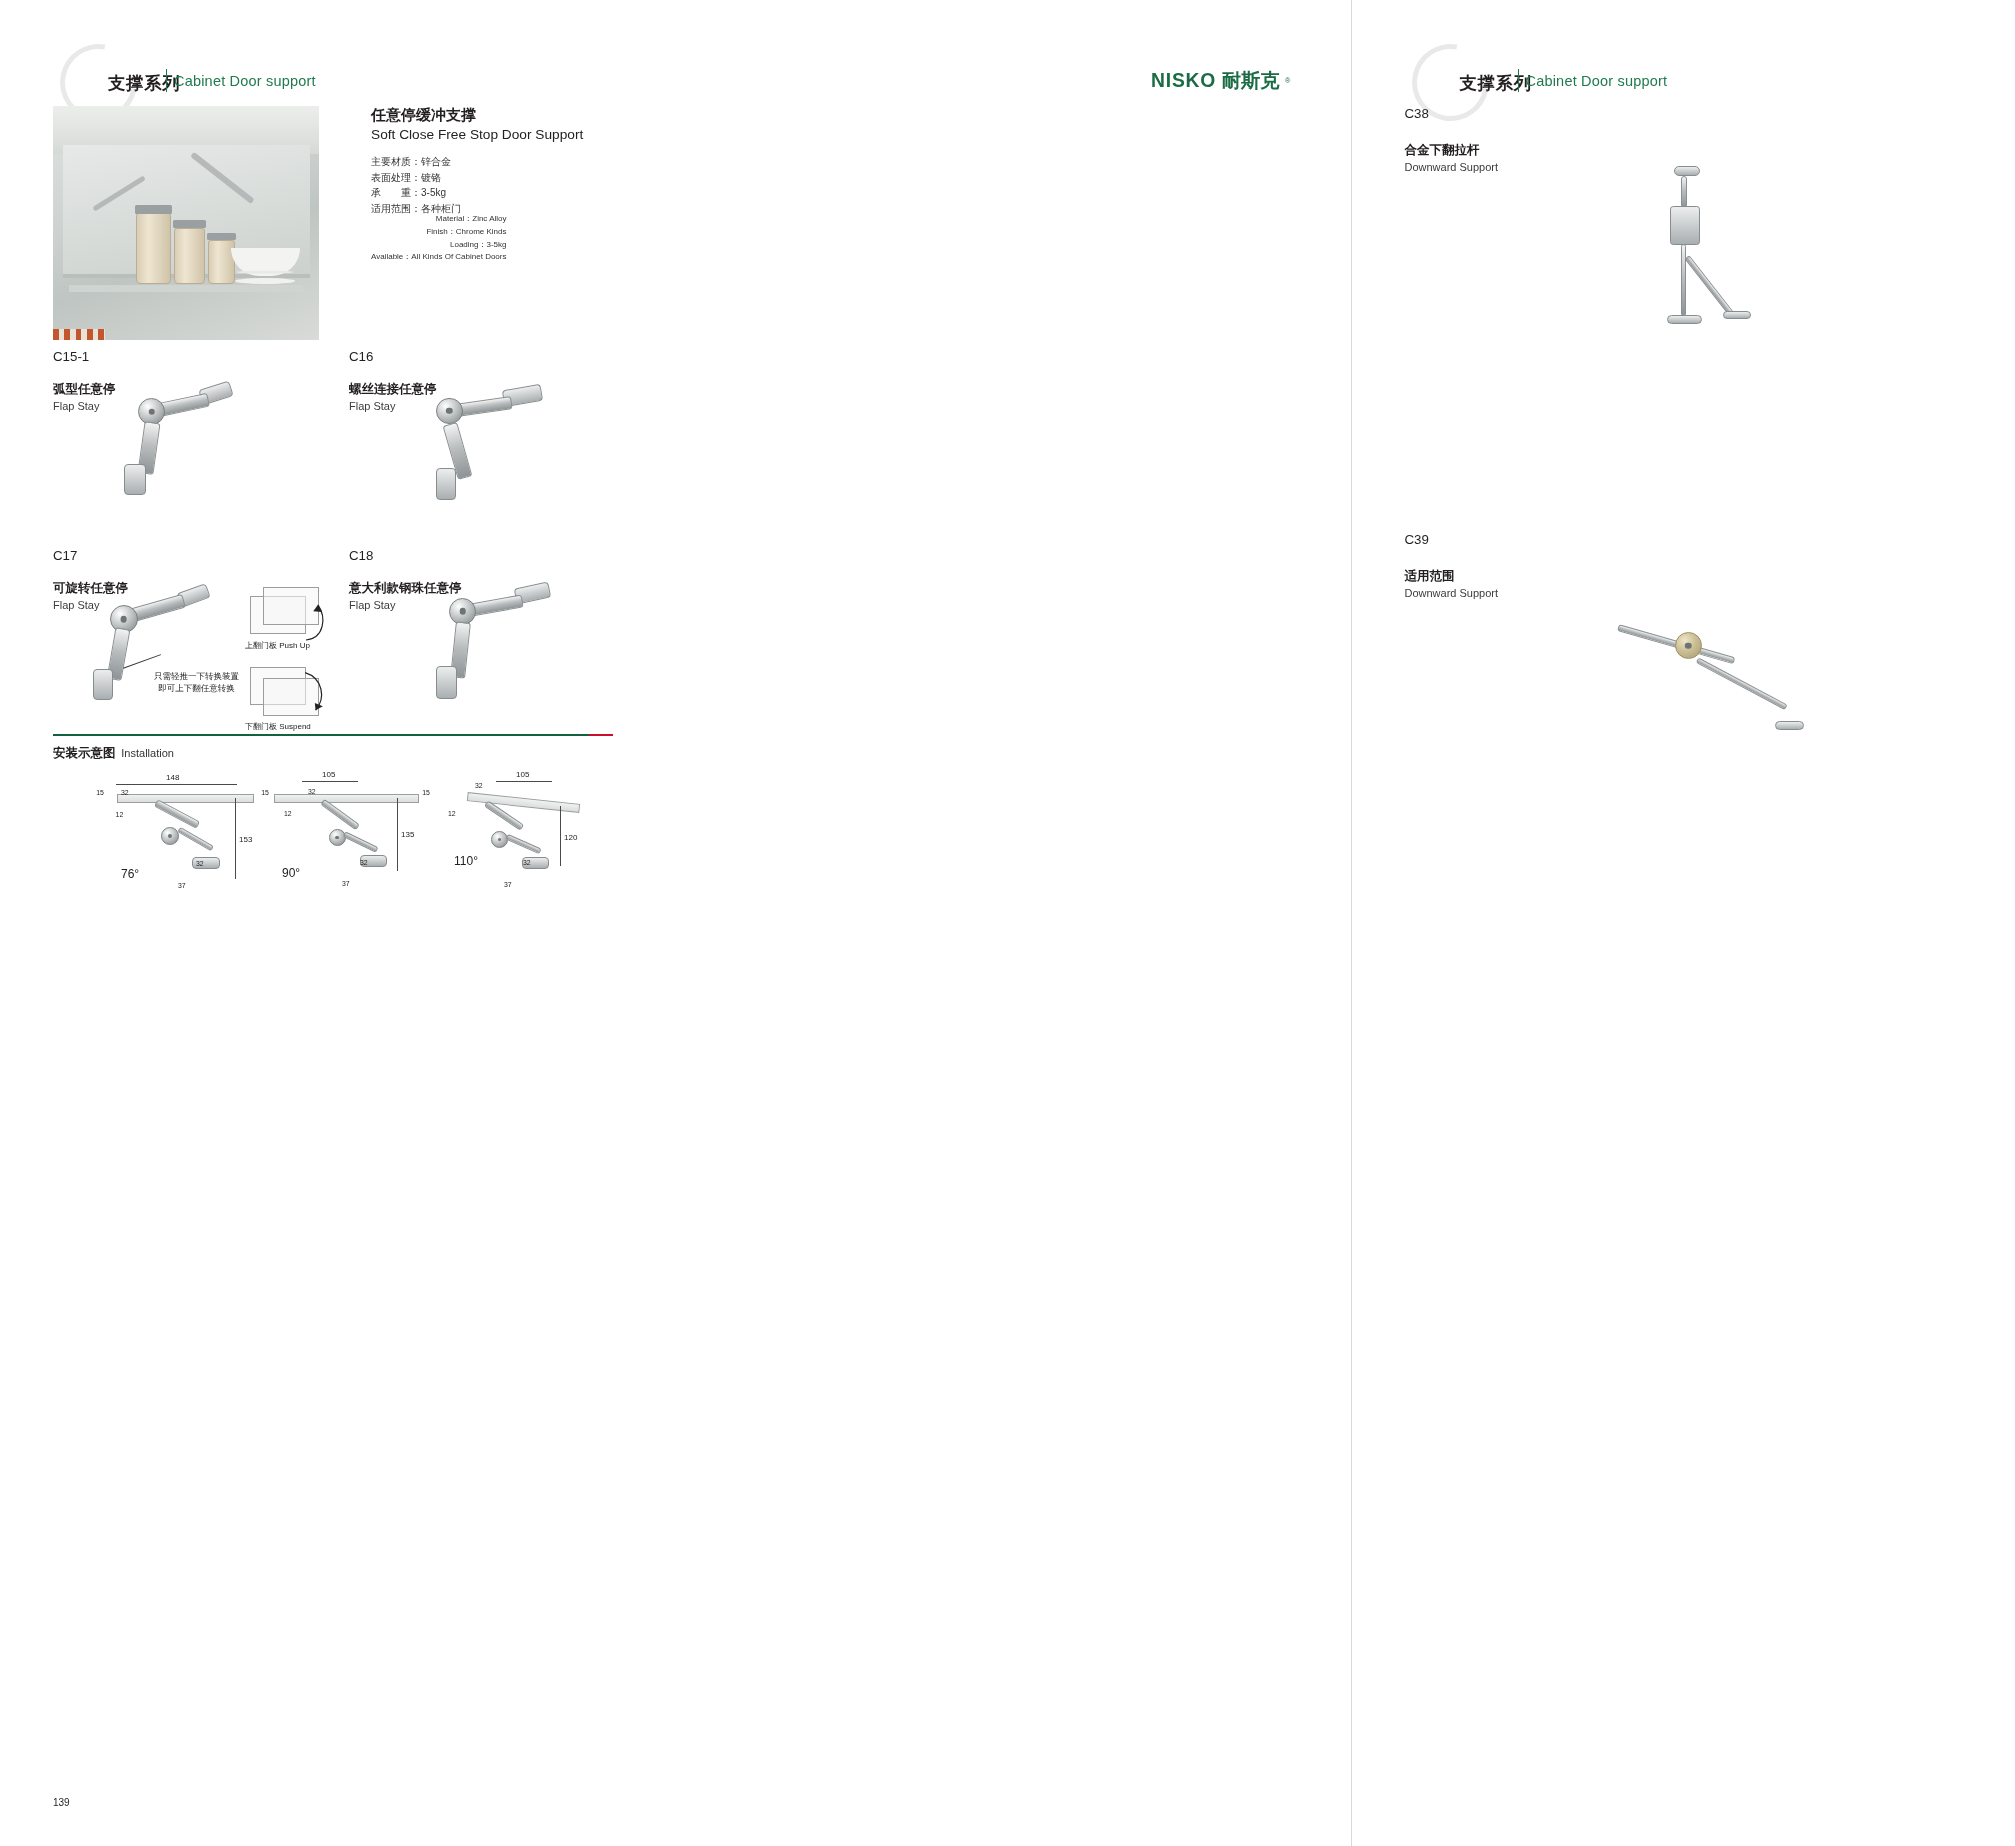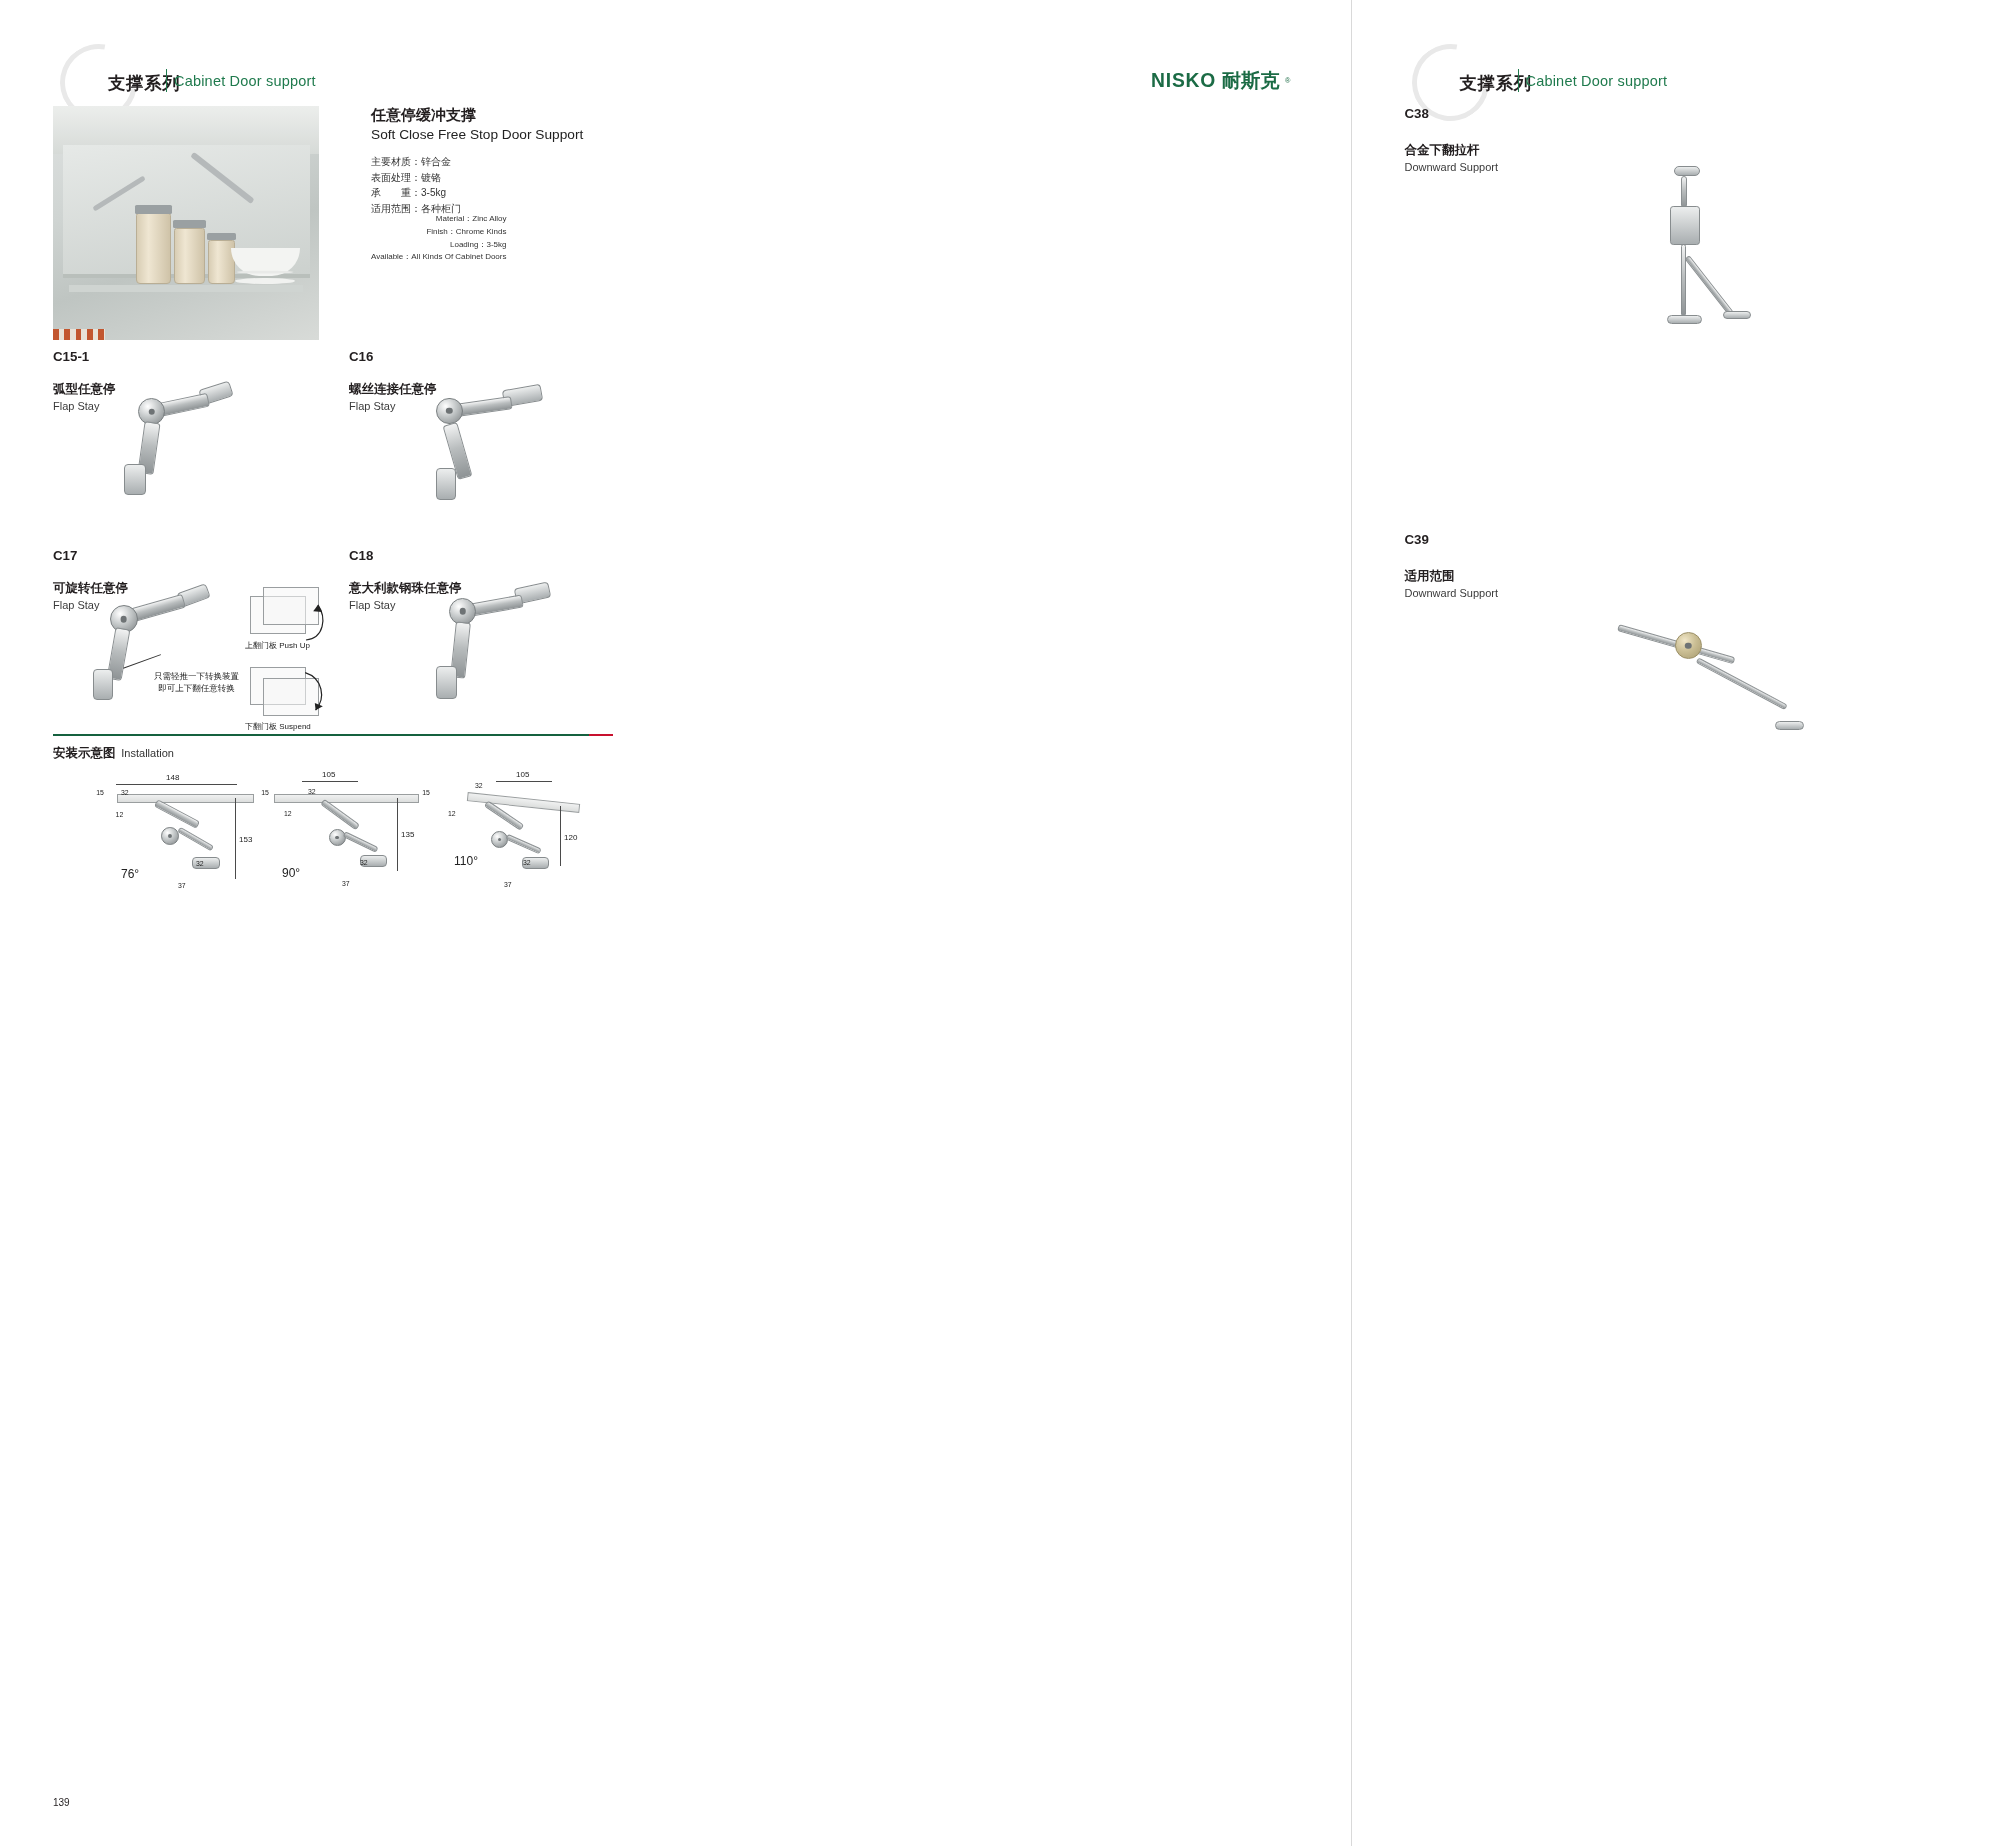--- a/index.html
+++ b/index.html
@@ -57,21 +57,21 @@
   .pm-bowl { position:absolute; bottom:64px; right:19.3px; width:69px; height:28px; border-radius:0 0 36px 36px; background:#f3f4f2; }
   .pm-arm { position:absolute; background:#b5b9ba; border-radius:2.4px; }
   .pm-strip { position:absolute; left:0; bottom:0; width:52px; height:11.3px; background:repeating-linear-gradient(90deg,#c2562f 0 5.6px,#e8e2d8 5.6px 11.3px); }
 
   .spec-title-cn { position:absolute; left:371px; top:106px; font-size:15px; font-weight:bold; }
   .spec-title-en { position:absolute; left:371px; top:127px; font-size:13.7px; color:#222; }
   .spec-cn-block { position:absolute; left:371px; top:154px; }
   .spec-en-block { position:absolute; left:371px; top:213px; }
 
   .prod { position:absolute; }
-  .prod .code { font-size:13.3px; font-weight:bold; }
+  .prod .code { font-size:13.3px; font-weight:normal; }
   .prod .cn { margin-top:17px; font-size:12.5px; font-weight:bold; }
   .prod .en { margin-top:2.4px; font-size:11px; color:#3b3b3b; }
 
   
   .hw { position:absolute; }
   .hw .bar { position:absolute; background:linear-gradient(180deg,#f2f3f3,#b9bdbe 45%,#8e9395); border:0.8px solid #8b9092; border-radius:3.2px; }
   .hw .plate { position:absolute; background:linear-gradient(180deg,#eceeee,#a9aeb0); border:0.8px solid #878c8e; border-radius:4px; }
   .hw .pivot { position:absolute; border-radius:50%; background:radial-gradient(circle at 35% 30%,#ffffff,#c3c7c8 45%,#7d8284); border:0.8px solid #7a7f81; }
   .hw .pivot:after { content:""; position:absolute; left:50%; top:50%; width:26%; height:26%; transform:translate(-50%,-50%); border-radius:50%; background:#6e7375; }
 

